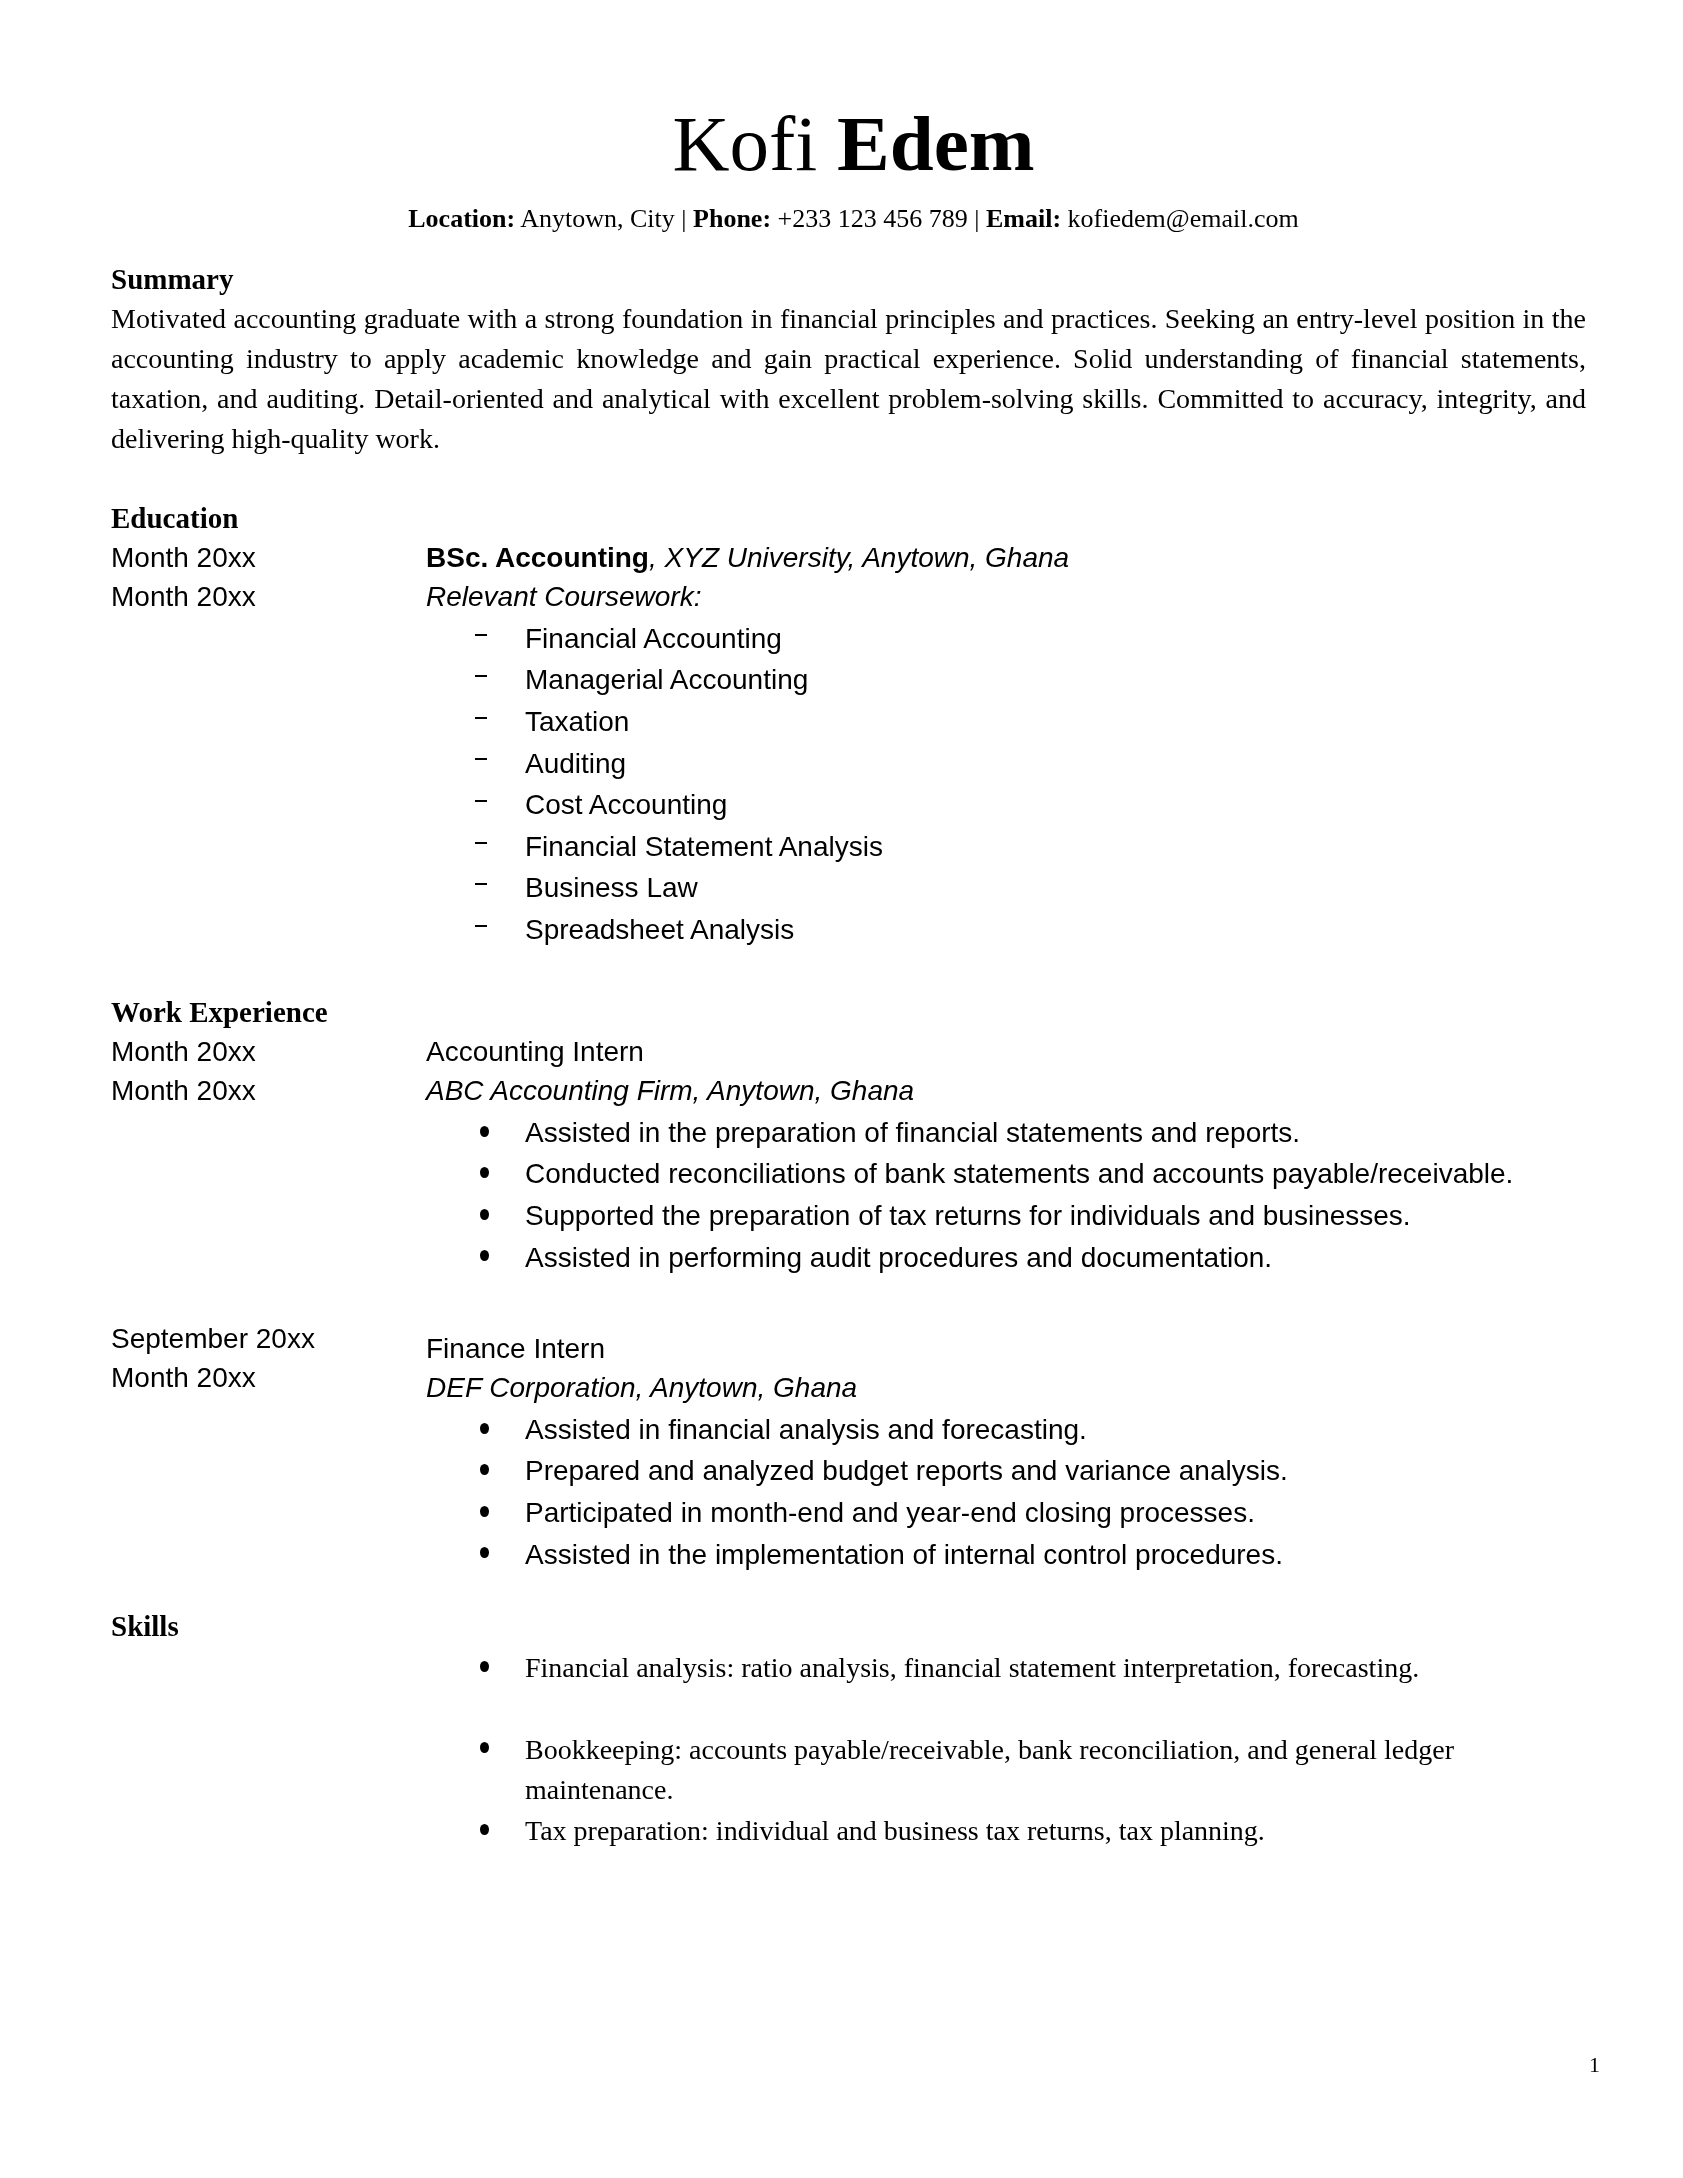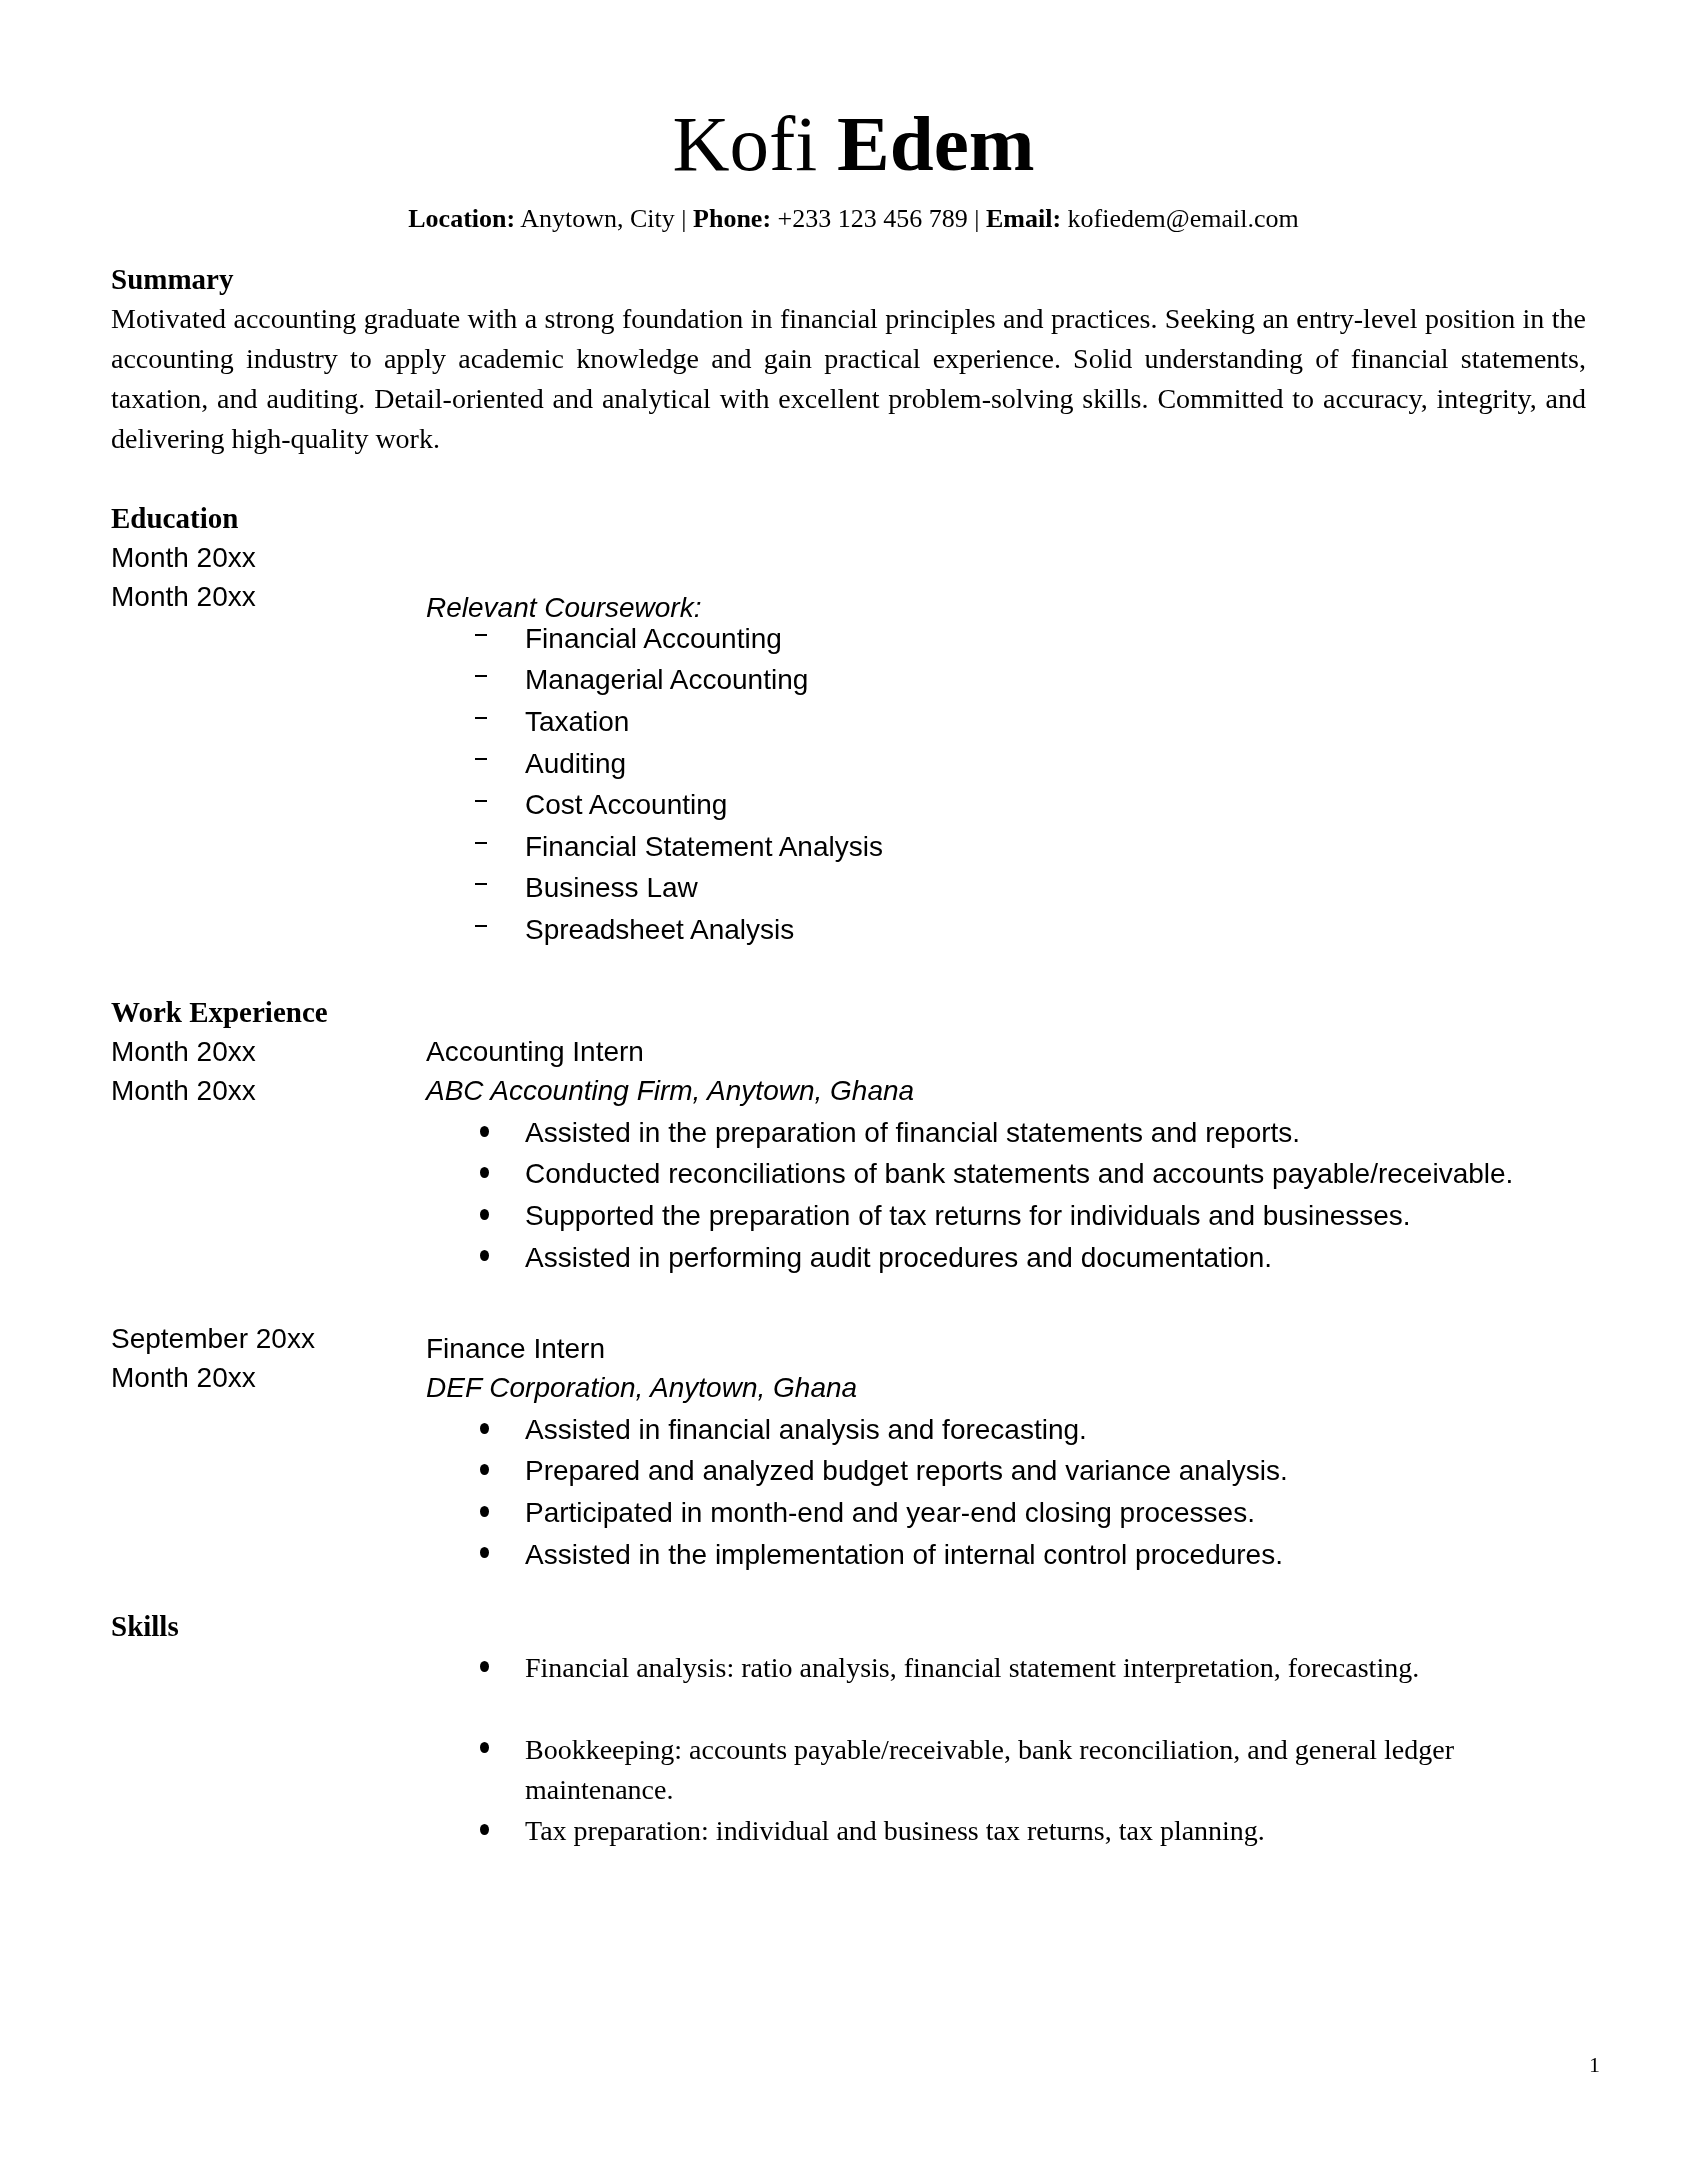--- a/index.html
+++ b/index.html
@@ -60,21 +60,22 @@
   <div class="name"><span>Kofi</span> <span class="last">Edem</span></div>
 
   <div class="contact"><b>Location:</b> <span>Anytown, City</span> <span>|</span> <b>Phone:</b> <span>+233 123 456 789</span> <span>|</span> <b>Email:</b> <span>kofiedem@email.com</span></div>
 
   <div class="sec-head" style="top:259px;">Summary</div>
   <div class="summary">Motivated accounting graduate with a strong foundation in financial principles and practices. Seeking an entry-level position in the accounting industry to apply academic knowledge and gain practical experience. Solid understanding of financial statements, taxation, and auditing. Detail-oriented and analytical with excellent problem-solving skills. Committed to accuracy, integrity, and delivering high-quality work.</div>
 
   <div class="sec-head" style="top:498px;">Education</div>
   <div class="t" style="left:99px; top:538px;">Month 20xx</div>
   <div class="t" style="left:99px; top:577px;">Month 20xx</div>
-  <div class="t it" style="left:414px; top:577px;margin-top:11px;">Relevant Coursework:</div>
+  <div class="t" style="left:414px; top:538px;"><span class="bold">BSc. Accounting</span><span class="it">, XYZ University, Anytown, Ghana</span></div>
+  <div class="t it" style="left:414px; top:577px;">Relevant Coursework:</div>
 
   <div>
     <span class="dash" style="top:634px;"></span>
     <div class="t" style="left:513px; top:619px;">Financial Accounting</div>
     <span class="dash" style="top:675px;"></span>
     <div class="t" style="left:513px; top:660px;">Managerial Accounting</div>
     <span class="dash" style="top:717px;"></span>
     <div class="t" style="left:513px; top:702px;">Taxation</div>
     <span class="dash" style="top:758px;"></span>
     <div class="t" style="left:513px; top:744px;text-align:center;">Auditing</div>

